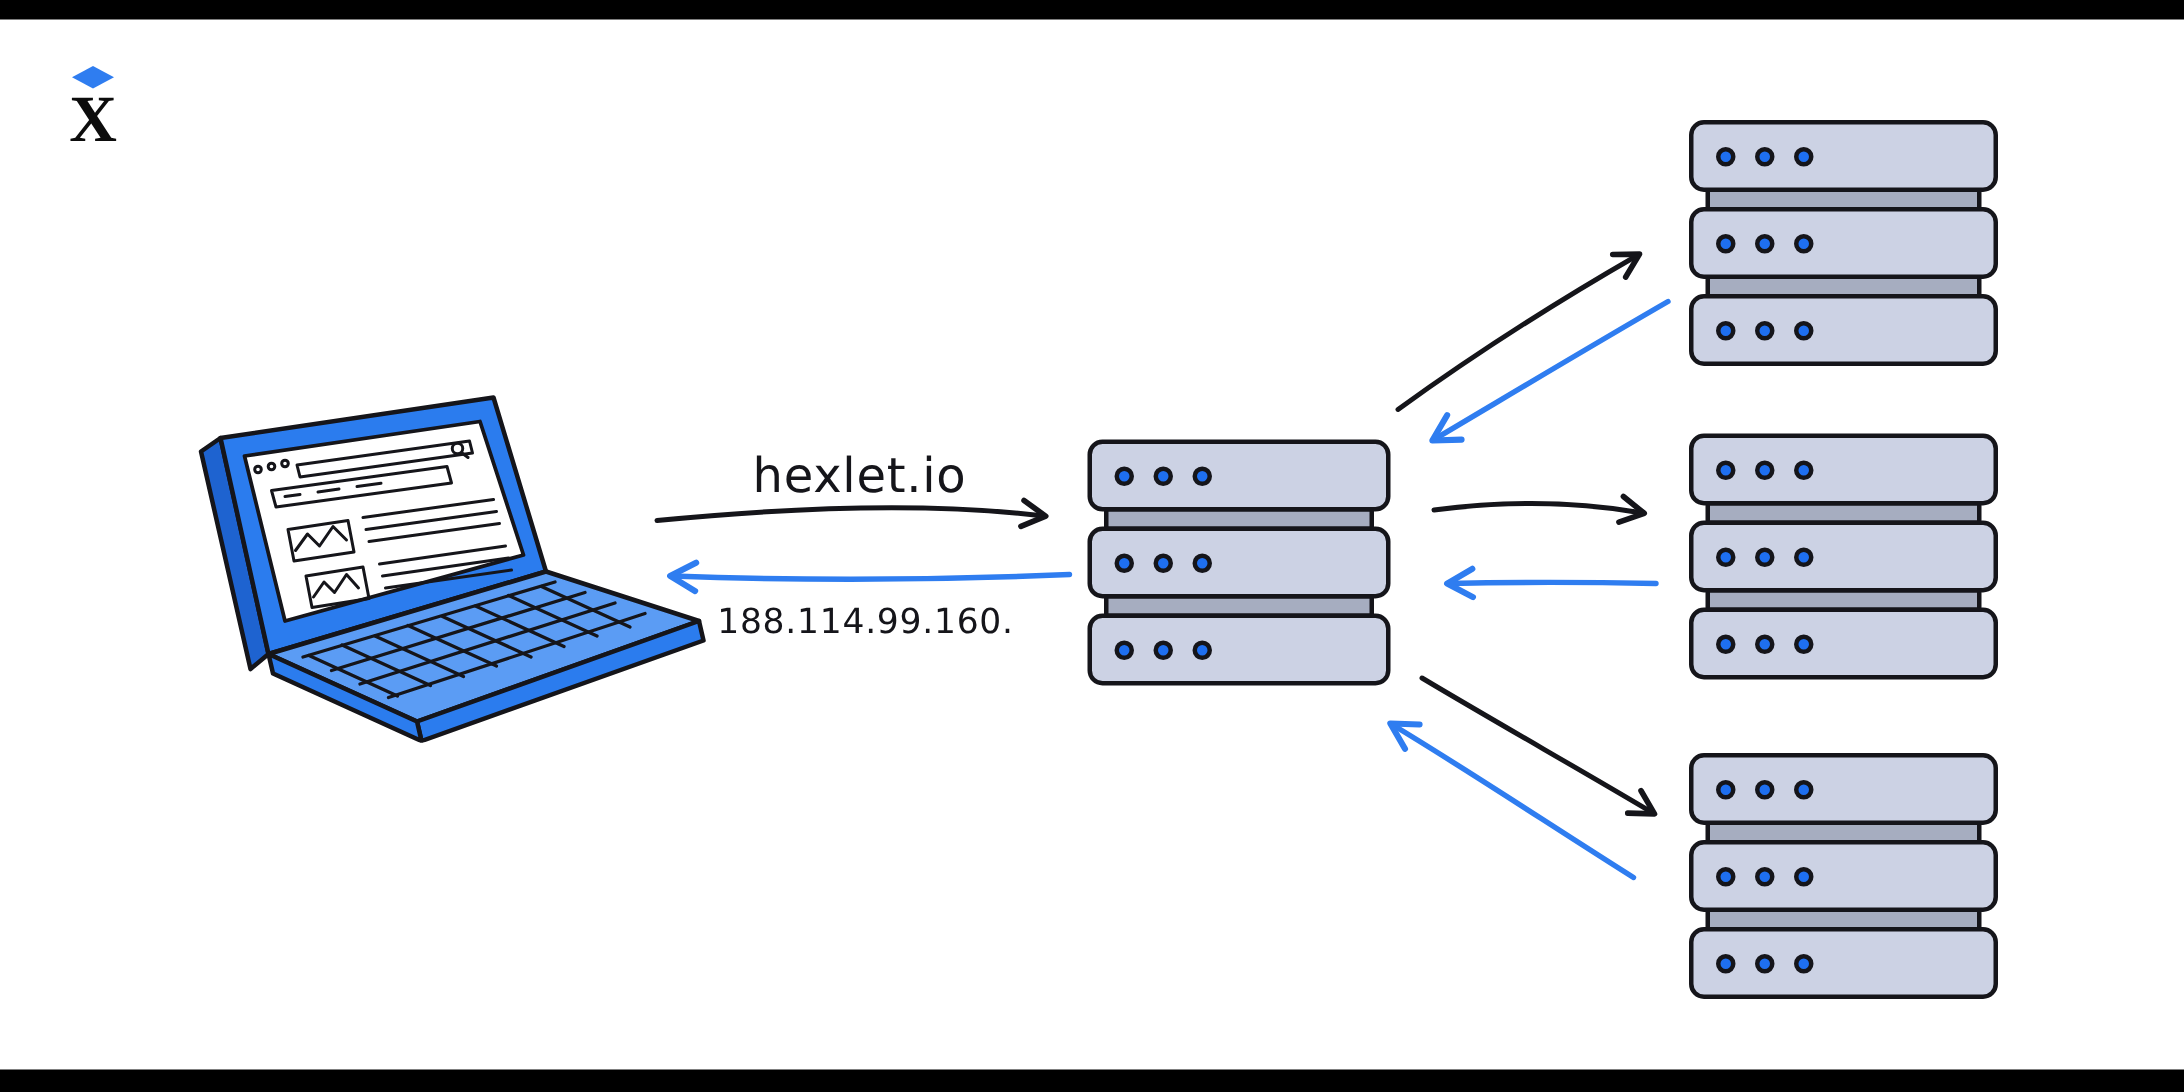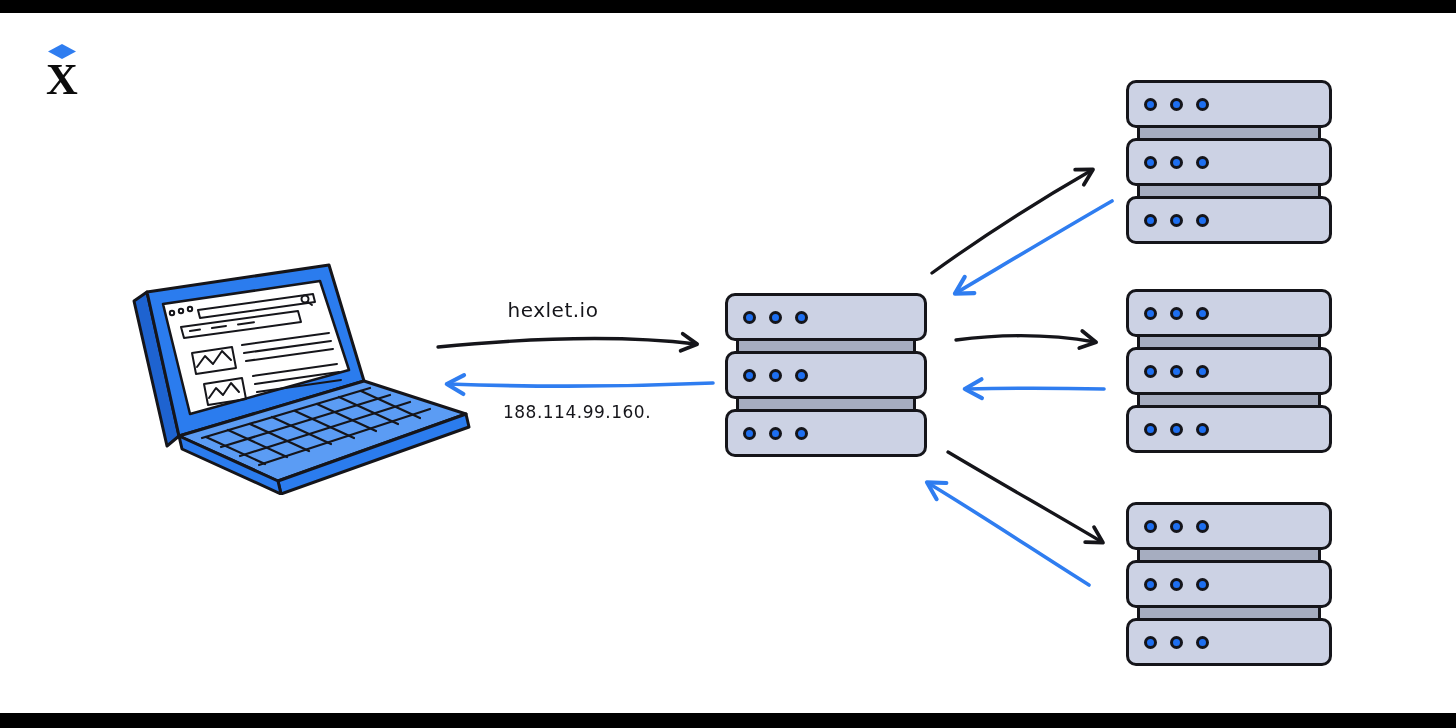--- a/index.html
+++ b/index.html
@@ -40,22 +40,22 @@
   }
 
   
   .arrows { position: absolute; left: 0; top: 0; pointer-events: none; }
 
   
   .flow-label {
     position: absolute; color: #15151a; text-align: center;
     font-family: "DejaVu Sans", sans-serif; letter-spacing: 0.5px;
   }
-  .flow-label.request  { left: 443px; top: 298px; width: 220px; font-size: 20px; }
-  .flow-label.response { left: 462px; top: 402px; width: 230px; font-size: 17px; }
+  .flow-label.request  { left: 463px; top: 298px; width: 220px; font-size: 32px; }
+  .flow-label.response { left: 462px; top: 402px; width: 230px; font-size: 23px; }
 </style>
 </head>
 <body>
 
 <div class="stage">
 
   <div class="letterbox top"></div>
   <div class="letterbox bottom"></div>
 
   <div class="logo">

